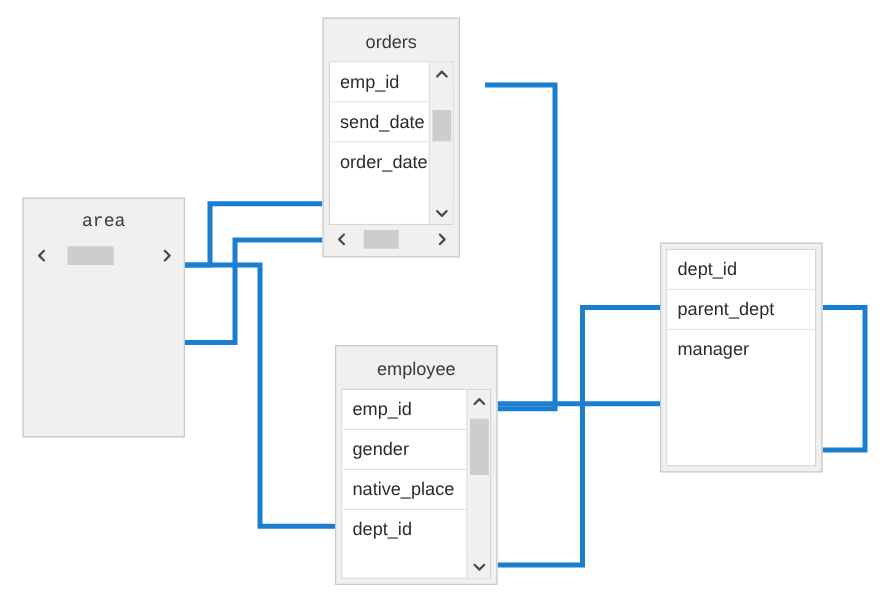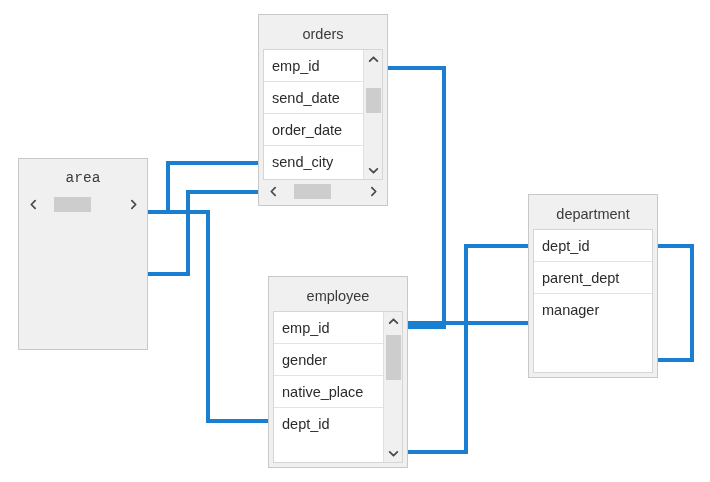--- a/index.html
+++ b/index.html
@@ -152,28 +152,27 @@
   <svg id="links" viewBox="0 0 710 482" width="710" height="482">
       <path d="M 388 68 L 444 68 L 444 327 L 398 327" fill="none" stroke="#1a7fd0" stroke-width="4" stroke-linecap="butt" stroke-linejoin="miter"></path>
       <path d="M 148 212 L 168 212 L 168 163 L 258 163" fill="none" stroke="#1a7fd0" stroke-width="4" stroke-linecap="butt" stroke-linejoin="miter"></path>
       <path d="M 148 274 L 188 274 L 188 192 L 258 192" fill="none" stroke="#1a7fd0" stroke-width="4" stroke-linecap="butt" stroke-linejoin="miter"></path>
       <path d="M 148 212 L 208 212 L 208 421 L 268 421" fill="none" stroke="#1a7fd0" stroke-width="4" stroke-linecap="butt" stroke-linejoin="miter"></path>
       <path d="M 398 452 L 466 452 L 466 246 L 528 246" fill="none" stroke="#1a7fd0" stroke-width="4" stroke-linecap="butt" stroke-linejoin="miter"></path>
       <path d="M 528 323 L 398 323" fill="none" stroke="#1a7fd0" stroke-width="4" stroke-linecap="butt" stroke-linejoin="miter"></path>
       <path d="M 658 246 L 692 246 L 692 360 L 658 360" fill="none" stroke="#1a7fd0" stroke-width="4" stroke-linecap="butt" stroke-linejoin="miter"></path>
     </svg>
 
-<div class="table-box" style="left: 258px; top: 14px; width: 130px; height: 192px;">
+<div class="table-box" style="left: 258px; top: 14px; width: 110px; height: 192px;">
       <div class="tbl-title">orders</div>
       <div class="tbl-body">
         <div class="tbl-rows">
           <div class="tbl-row">emp_id</div>
           <div class="tbl-row">send_date</div>
           <div class="tbl-row">order_date</div>
-          <div class="tbl-row">send_city</div>
         </div>
         <div class="vscroll">
           <div class="vs-arrow">
             <svg width="11" height="11" viewBox="0 0 10 10" class="chev">
               <path d="M1.5 6.5 L5 3 L8.5 6.5" fill="none" stroke="#4a4a4a" stroke-width="1.6" stroke-linecap="round" stroke-linejoin="round"></path>
             </svg>
           </div>
           <div class="vs-track">
             <div class="vs-thumb" style="top: 22%; height: 26%;"></div>
           </div>
@@ -211,21 +210,21 @@
         <div class="hs-track">
           <div class="hs-thumb" style="left: 14%; width: 46%;"></div>
         </div>
         <div class="hs-arrow">
           <svg width="11" height="11" viewBox="0 0 10 10" class="chev">
             <path d="M3.5 1.5 L7 5 L3.5 8.5" fill="none" stroke="#4a4a4a" stroke-width="1.6" stroke-linecap="round" stroke-linejoin="round"></path>
           </svg>
         </div>
       </div>
     </div>
-    <div class="table-box" style="left: 268px; top: 276px; width: 140px; height: 192px;">
+    <div class="table-box" style="left: 268px; top: 276px; width: 130px; height: 192px;">
       <div class="tbl-title">employee</div>
       <div class="tbl-body">
         <div class="tbl-rows">
           <div class="tbl-row">emp_id</div>
           <div class="tbl-row">gender</div>
           <div class="tbl-row">native_place</div>
           <div class="tbl-row">dept_id</div>
         </div>
         <div class="vscroll">
           <div class="vs-arrow">
@@ -238,21 +237,20 @@
           </div>
           <div class="vs-arrow">
             <svg width="11" height="11" viewBox="0 0 10 10" class="chev">
               <path d="M1.5 3.5 L5 7 L8.5 3.5" fill="none" stroke="#4a4a4a" stroke-width="1.6" stroke-linecap="round" stroke-linejoin="round"></path>
             </svg>
           </div>
         </div>
       </div>
     </div>
     <div class="table-box" style="left: 528px; top: 194px; width: 130px; height: 184px;">
-      <div class="tbl-title">department</div>
       <div class="tbl-body">
         <div class="tbl-rows">
           <div class="tbl-row">dept_id</div>
           <div class="tbl-row">parent_dept</div>
           <div class="tbl-row">manager</div>
         </div>
       </div>
     </div>
   </div>
 

